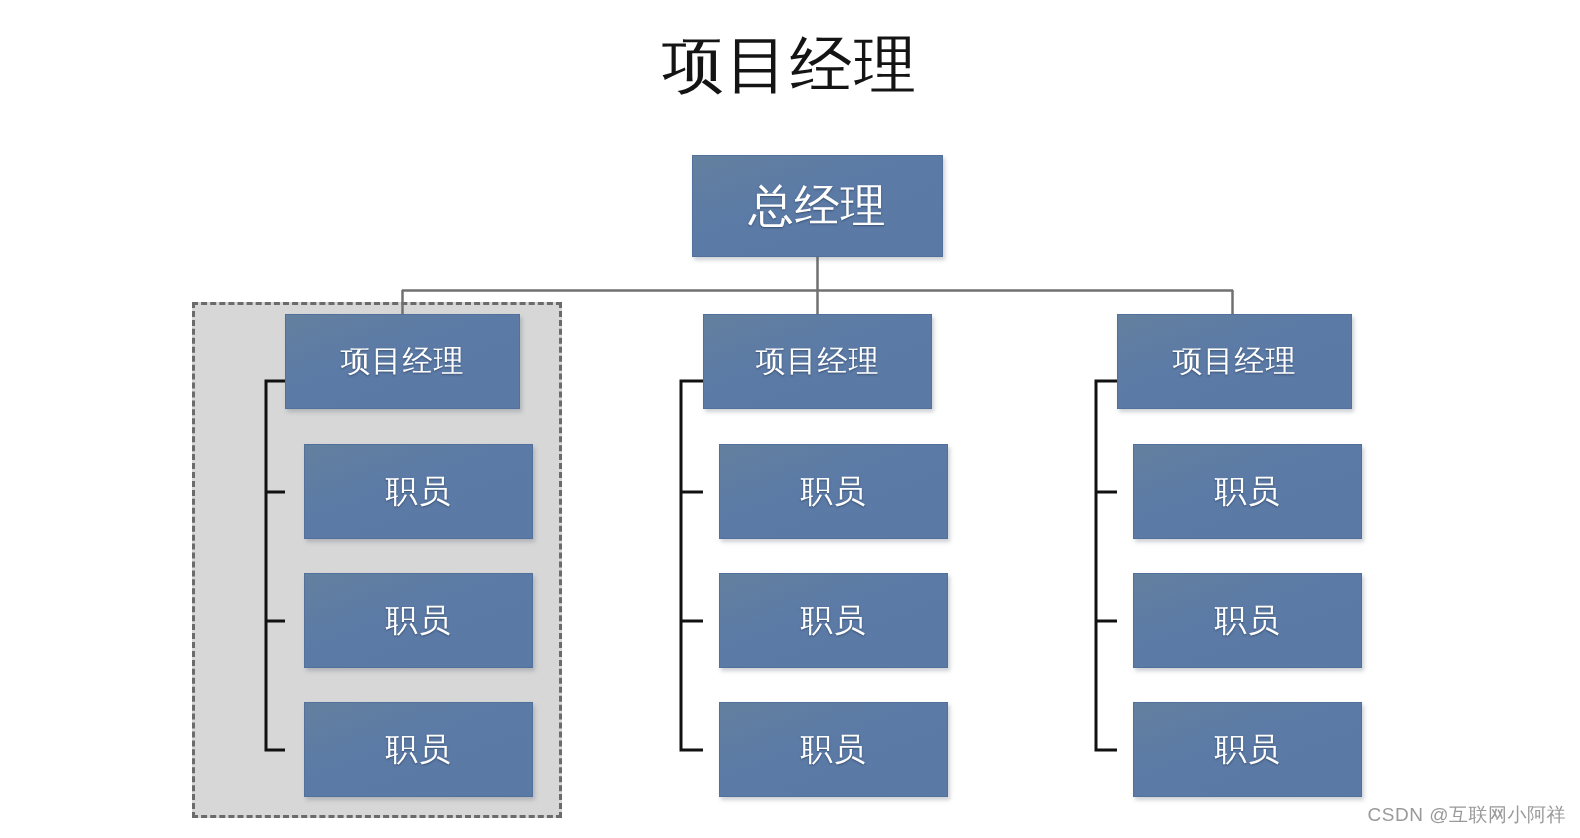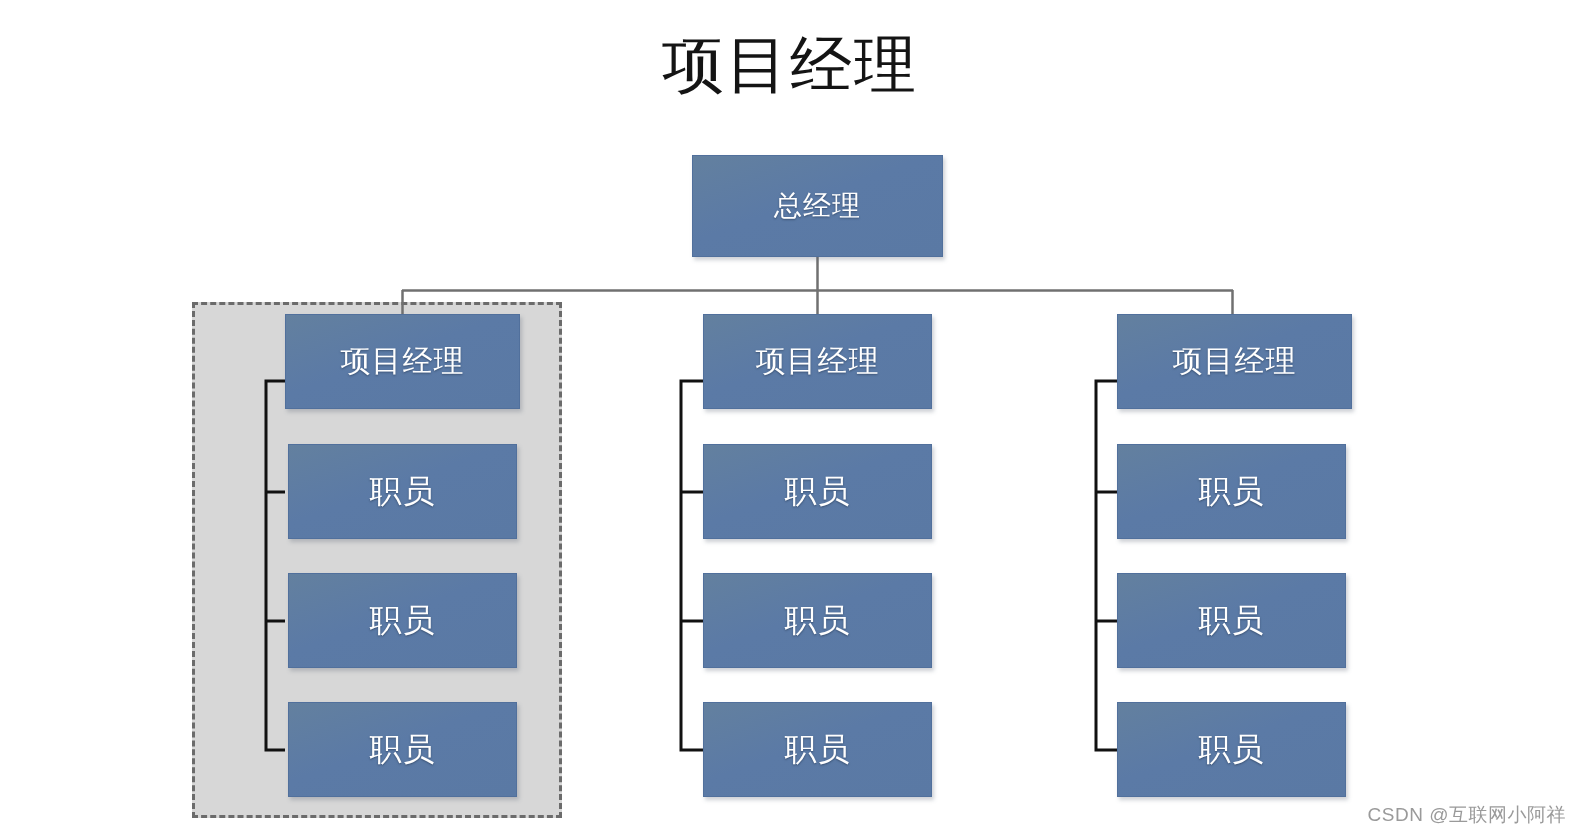--- a/index.html
+++ b/index.html
@@ -64,23 +64,23 @@
     border: 1px solid #51709c;
     box-shadow: 2px 3px 4px rgba(90,100,115,0.30);
     display: flex;
     align-items: center;
     justify-content: center;
     color: #ffffff;
     text-shadow: 0 1px 2px rgba(30,45,70,0.55);
     letter-spacing: 1px;
     white-space: nowrap;
   }
-  .node.root      { font-size: 28px; }
+  .node.root      { font-size: 45px; }
   .node.manager   { font-size: 30px; }
-  .node.staff     { font-size: 32px; }
+  .node.staff     { font-size: 32px; margin-left: 16px; }
 
   
   #watermark {
     position: absolute;
     right: 14px;
     bottom: 10px;
     font-size: 19px;
     color: #9a9a9a;
     letter-spacing: 0.5px;
     white-space: nowrap;

